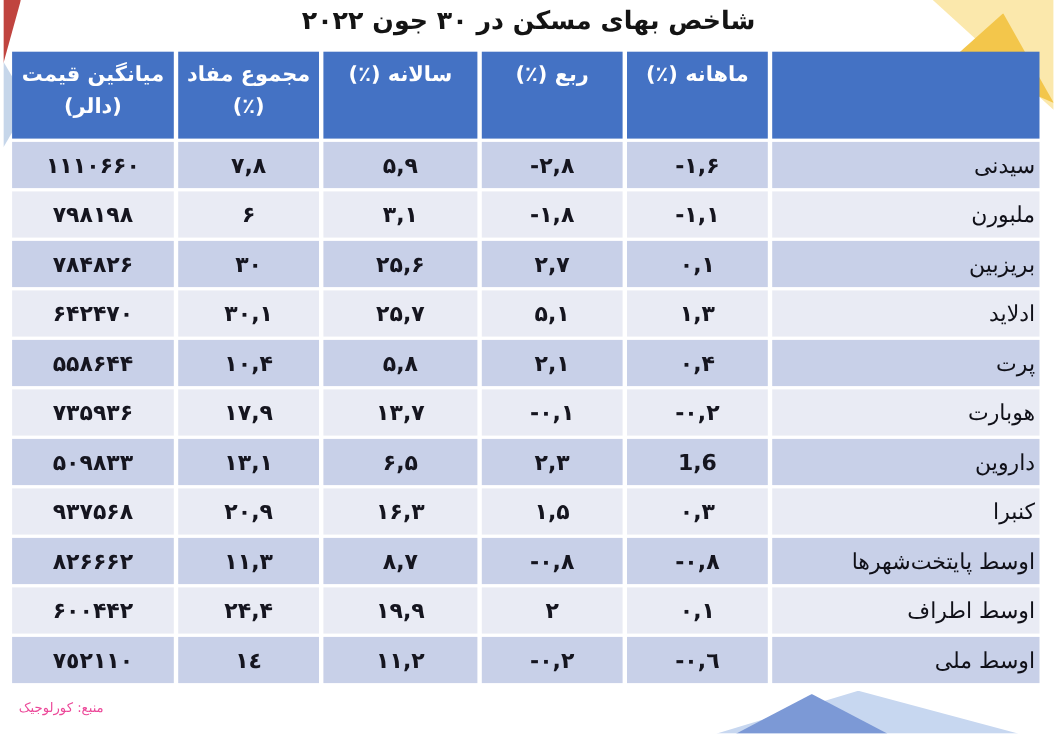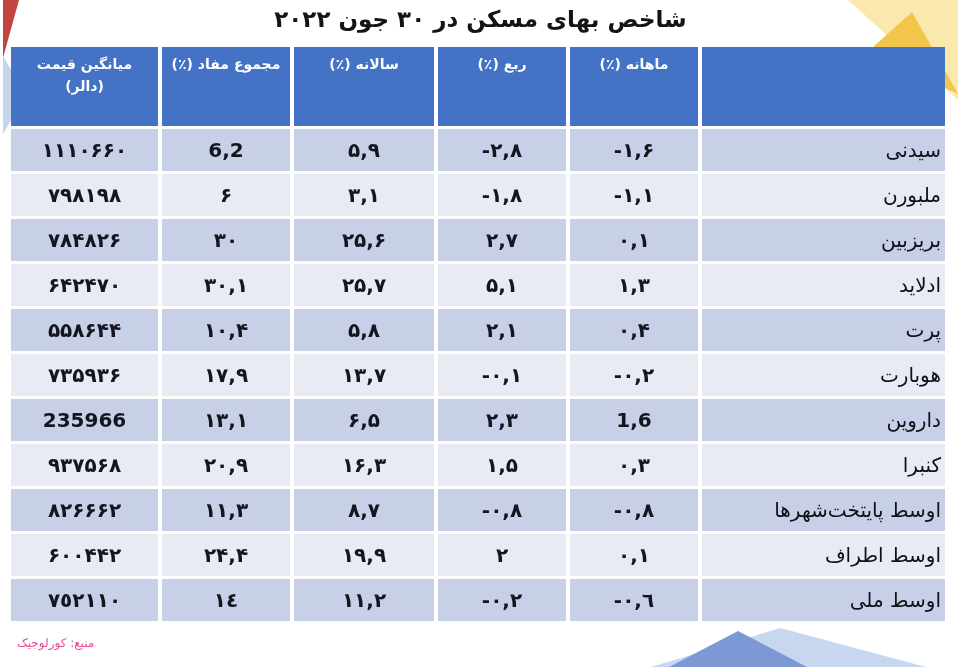--- a/index.html
+++ b/index.html
@@ -38,21 +38,21 @@
     position:absolute;z-index:2;top:6px;left:0;right:0;text-align:center;
     font-size:23px;font-weight:bold;color:#141414;letter-spacing:0;
   }
   table.hpi{
     position:absolute;z-index:1;top:44px;right:9px;
     width:942px;border-collapse:separate;border-spacing:4px 3px;
     table-layout:fixed;
   }
   th,td{margin:0;overflow:hidden;}
   thead th{
-    background:var(--header-bg);color:#ffffff;font-weight:bold;font-size:14px;
+    background:var(--header-bg);color:#ffffff;font-weight:bold;font-size:19px;
     height:72px;vertical-align:top;padding:7px 6px 0 6px;text-align:center;line-height:1.55;
   }
   thead th.city-h{background:var(--header-bg);}
   tbody td{
     height:42px;text-align:center;vertical-align:middle;
     font-size:20px;font-weight:bold;color:var(--text-dark);padding:0 4px;
   }
   tbody tr.dark td{background:var(--row-dark);margin-top:10px;}
   tbody tr.light td{background:var(--row-light);}
   tbody td.city{
@@ -95,21 +95,21 @@
         <th>مجموع مفاد (٪)</th>
         <th>میانگین قیمت (دالر)</th>
       </tr>
     </thead>
     <tbody id="rows">
         <tr class="dark">
           <td class="city">سیدنی</td>
           <td><span class="num" dir="ltr">-۱,۶</span></td>
           <td><span class="num" dir="ltr">-۲,۸</span></td>
           <td><span class="num" dir="ltr">۵,۹</span></td>
-          <td><span class="num" dir="ltr">6,2</span></td>
+          <td><span class="num" dir="ltr">۷,۸</span></td>
           <td><span class="num" dir="ltr">۱۱۱۰۶۶۰</span></td>
         </tr>
         <tr class="light">
           <td class="city">ملبورن</td>
           <td><span class="num" dir="ltr">-۱,۱</span></td>
           <td><span class="num" dir="ltr">-۱,۸</span></td>
           <td><span class="num" dir="ltr">۳,۱</span></td>
           <td><span class="num" dir="ltr">۶</span></td>
           <td><span class="num" dir="ltr">۷۹۸۱۹۸</span></td>
         </tr>
@@ -144,21 +144,21 @@
           <td><span class="num" dir="ltr">۱۳,۷</span></td>
           <td><span class="num" dir="ltr">۱۷,۹</span></td>
           <td><span class="num" dir="ltr">۷۳۵۹۳۶</span></td>
         </tr>
         <tr class="dark">
           <td class="city">داروین</td>
           <td><span class="num" dir="ltr">1,6</span></td>
           <td><span class="num" dir="ltr">۲,۳</span></td>
           <td><span class="num" dir="ltr">۶,۵</span></td>
           <td><span class="num" dir="ltr">۱۳,۱</span></td>
-          <td><span class="num" dir="ltr">235966</span></td>
+          <td><span class="num" dir="ltr">۵۰۹۸۳۳</span></td>
         </tr>
         <tr class="light">
           <td class="city">کنبرا</td>
           <td><span class="num" dir="ltr">۰,۳</span></td>
           <td><span class="num" dir="ltr">۱,۵</span></td>
           <td><span class="num" dir="ltr">۱۶,۳</span></td>
           <td><span class="num" dir="ltr">۲۰,۹</span></td>
           <td><span class="num" dir="ltr">۹۳۷۵۶۸</span></td>
         </tr>
         <tr class="dark">

